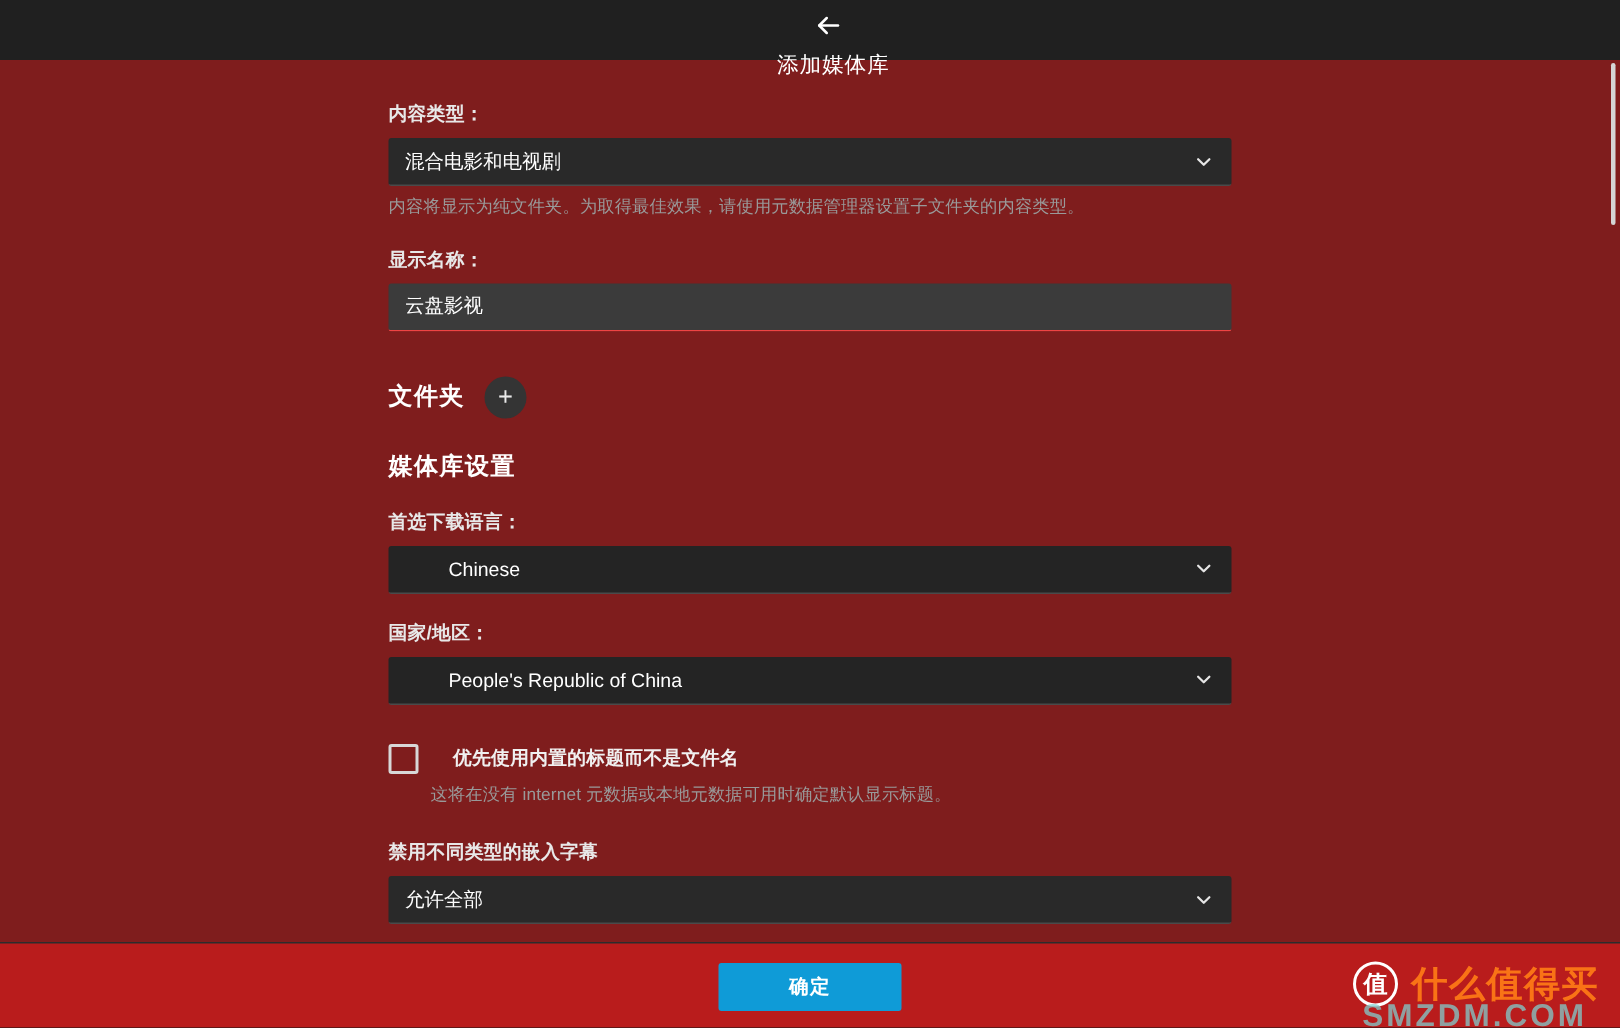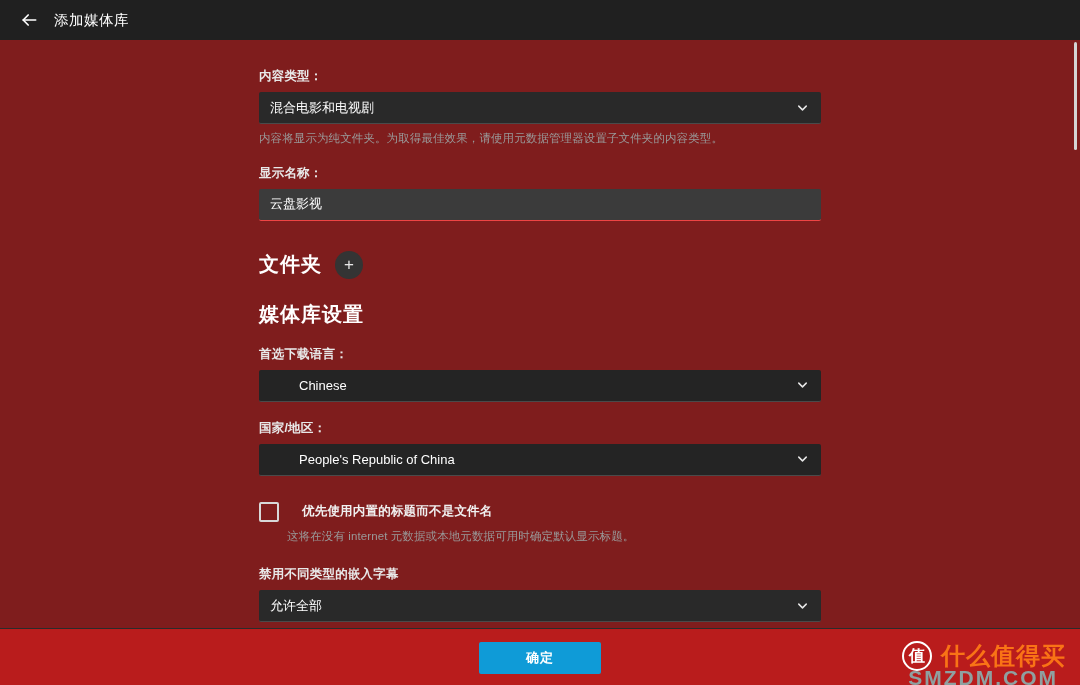--- a/index.html
+++ b/index.html
@@ -19,22 +19,23 @@
 
   
   .header {
     position: absolute;
     top: 0; left: 0;
     width: 1080px;
     height: 40px;
     background: #202020;
     display: flex;
     align-items: center;
-    padding-left: 12px;
+    padding-left: 23px;
     z-index: 20;
+    flex-direction: column;
   }
   .back-btn {
     width: 34px;
     height: 34px;
     display: flex;
     align-items: center;
     justify-content: center;
     color: #ffffff;
     cursor: pointer;
     flex: 0 0 auto;
@@ -127,21 +128,21 @@
     outline: none;
   }
 
   
   .section-row {
     display: flex;
     align-items: center;
     gap: 13px;
   }
   .section-title {
-    font-size: 20px;
+    font-size: 16px;
     font-weight: bold;
     color: #ffffff;
     letter-spacing: 1px;
   }
   .add-circle-btn {
     width: 28px;
     height: 28px;
     border-radius: 50%;
     background: #343434;
     display: flex;

